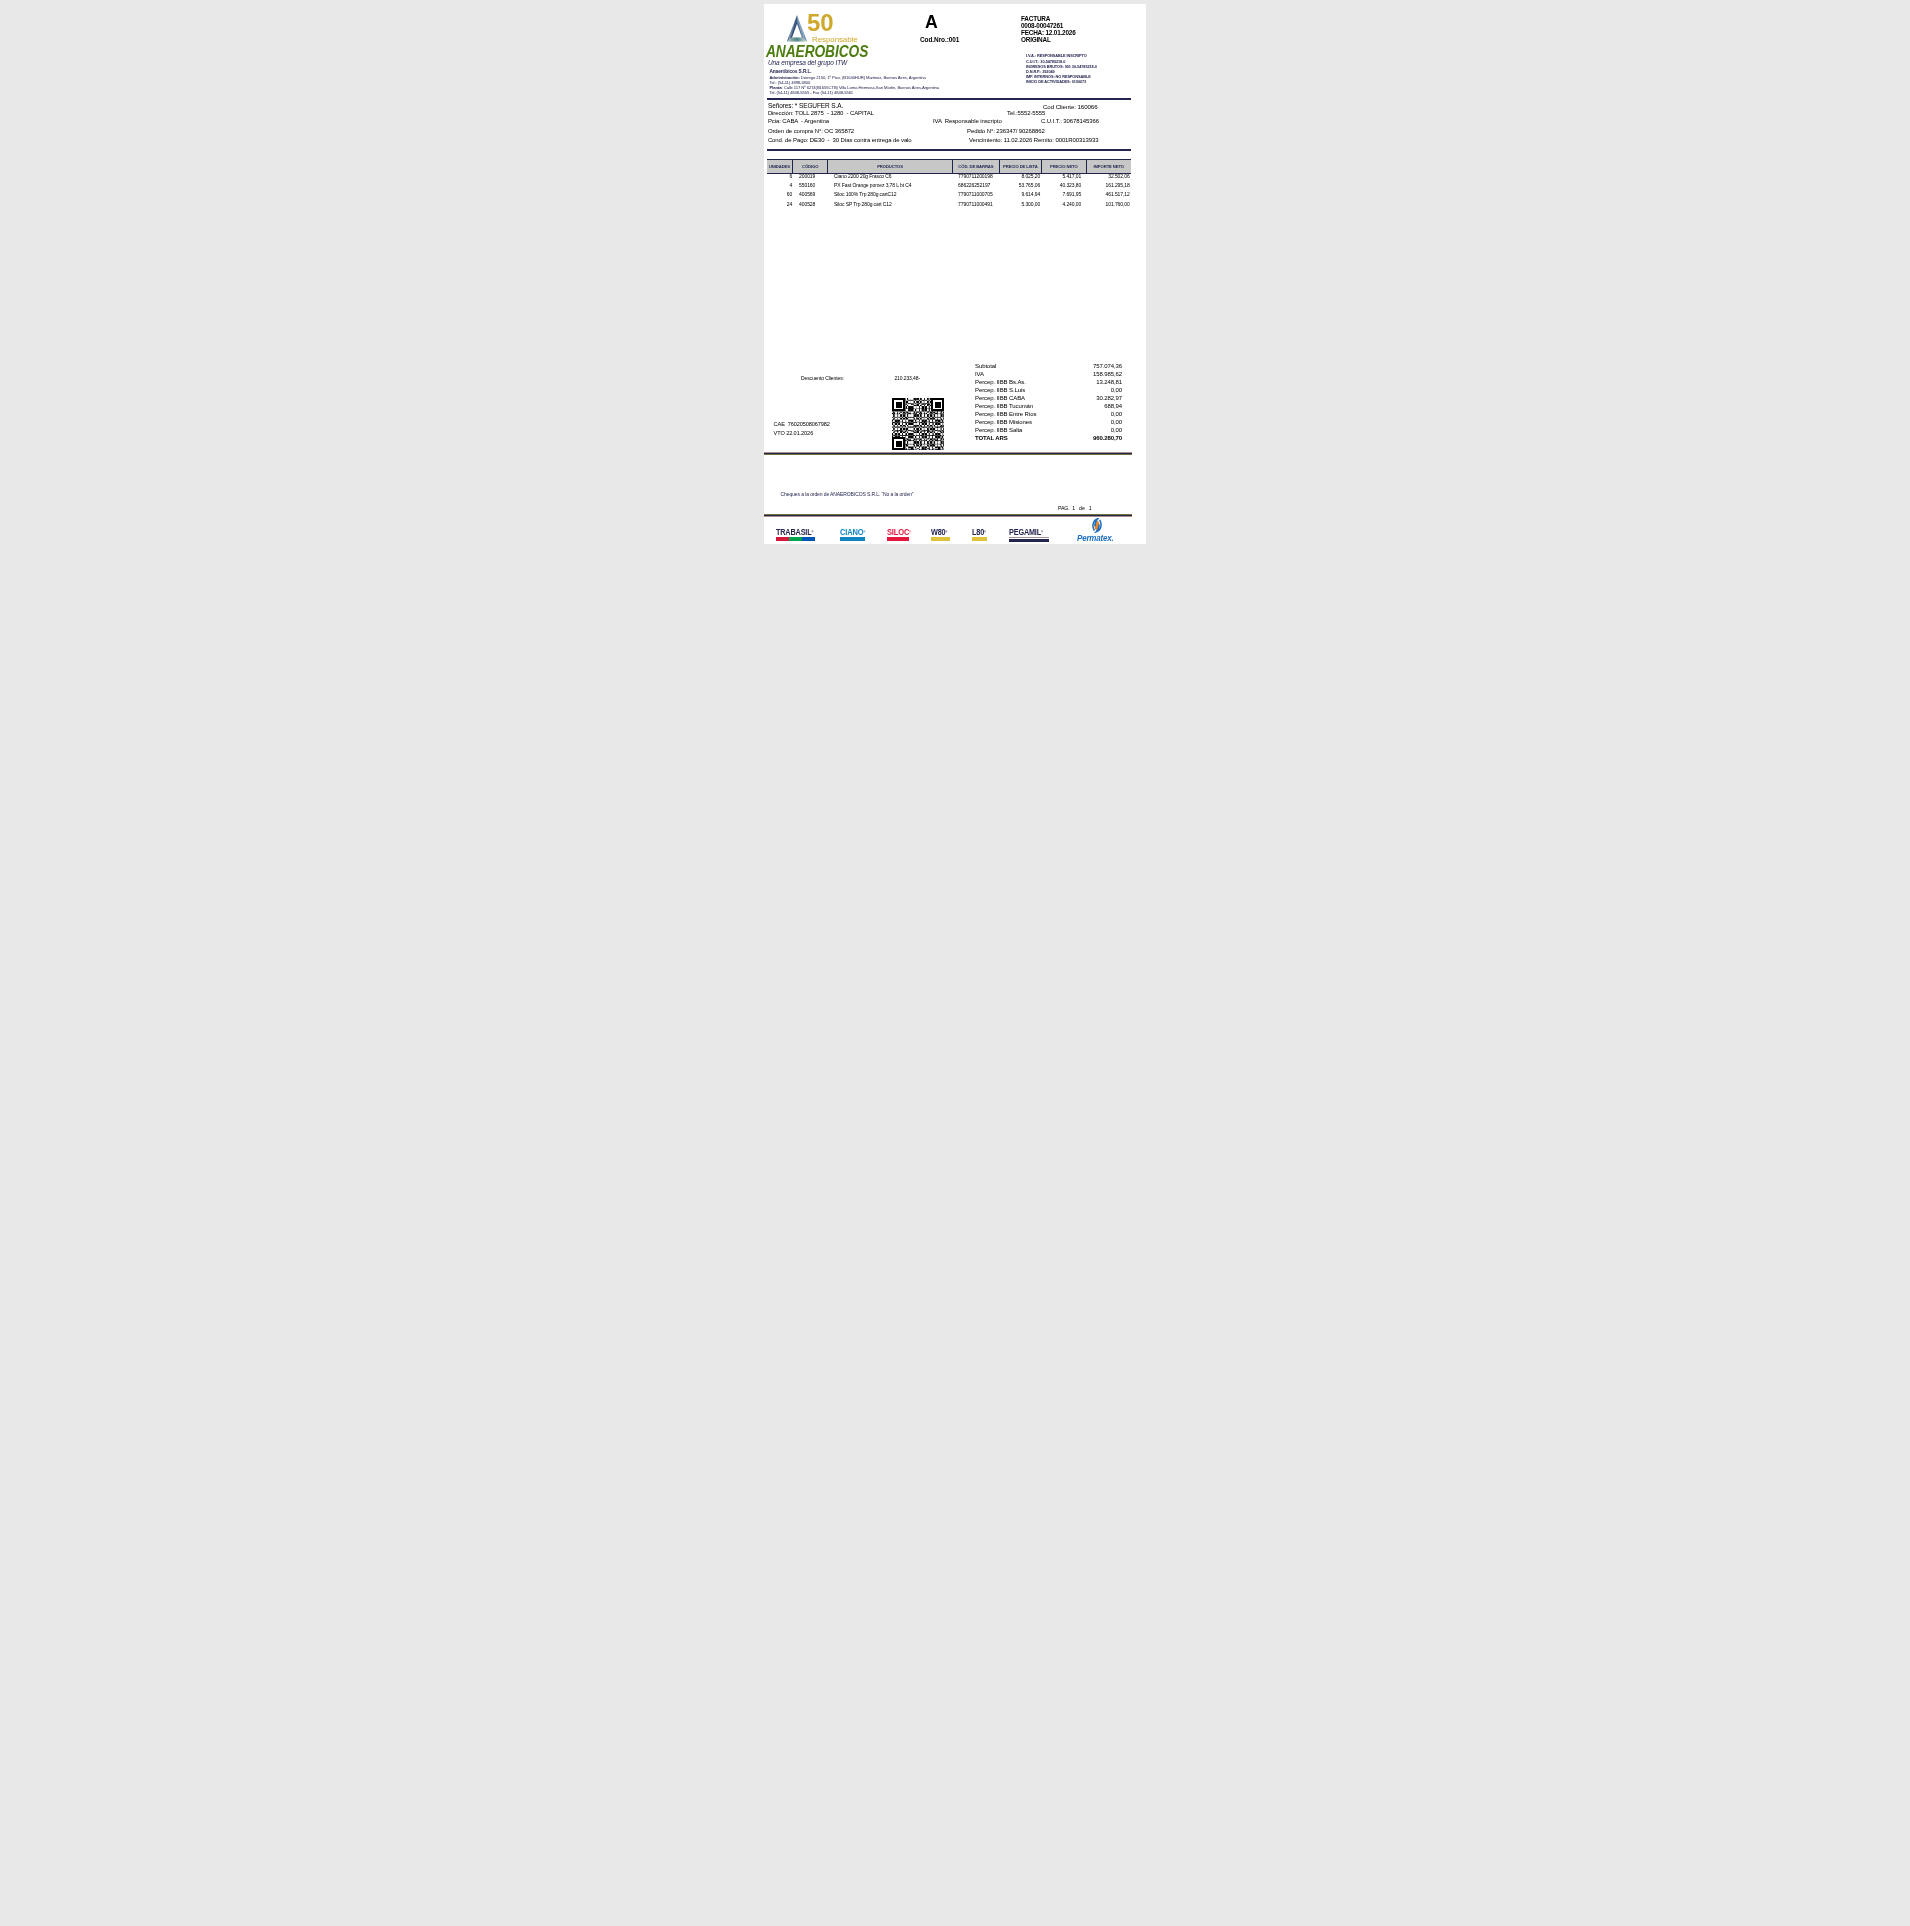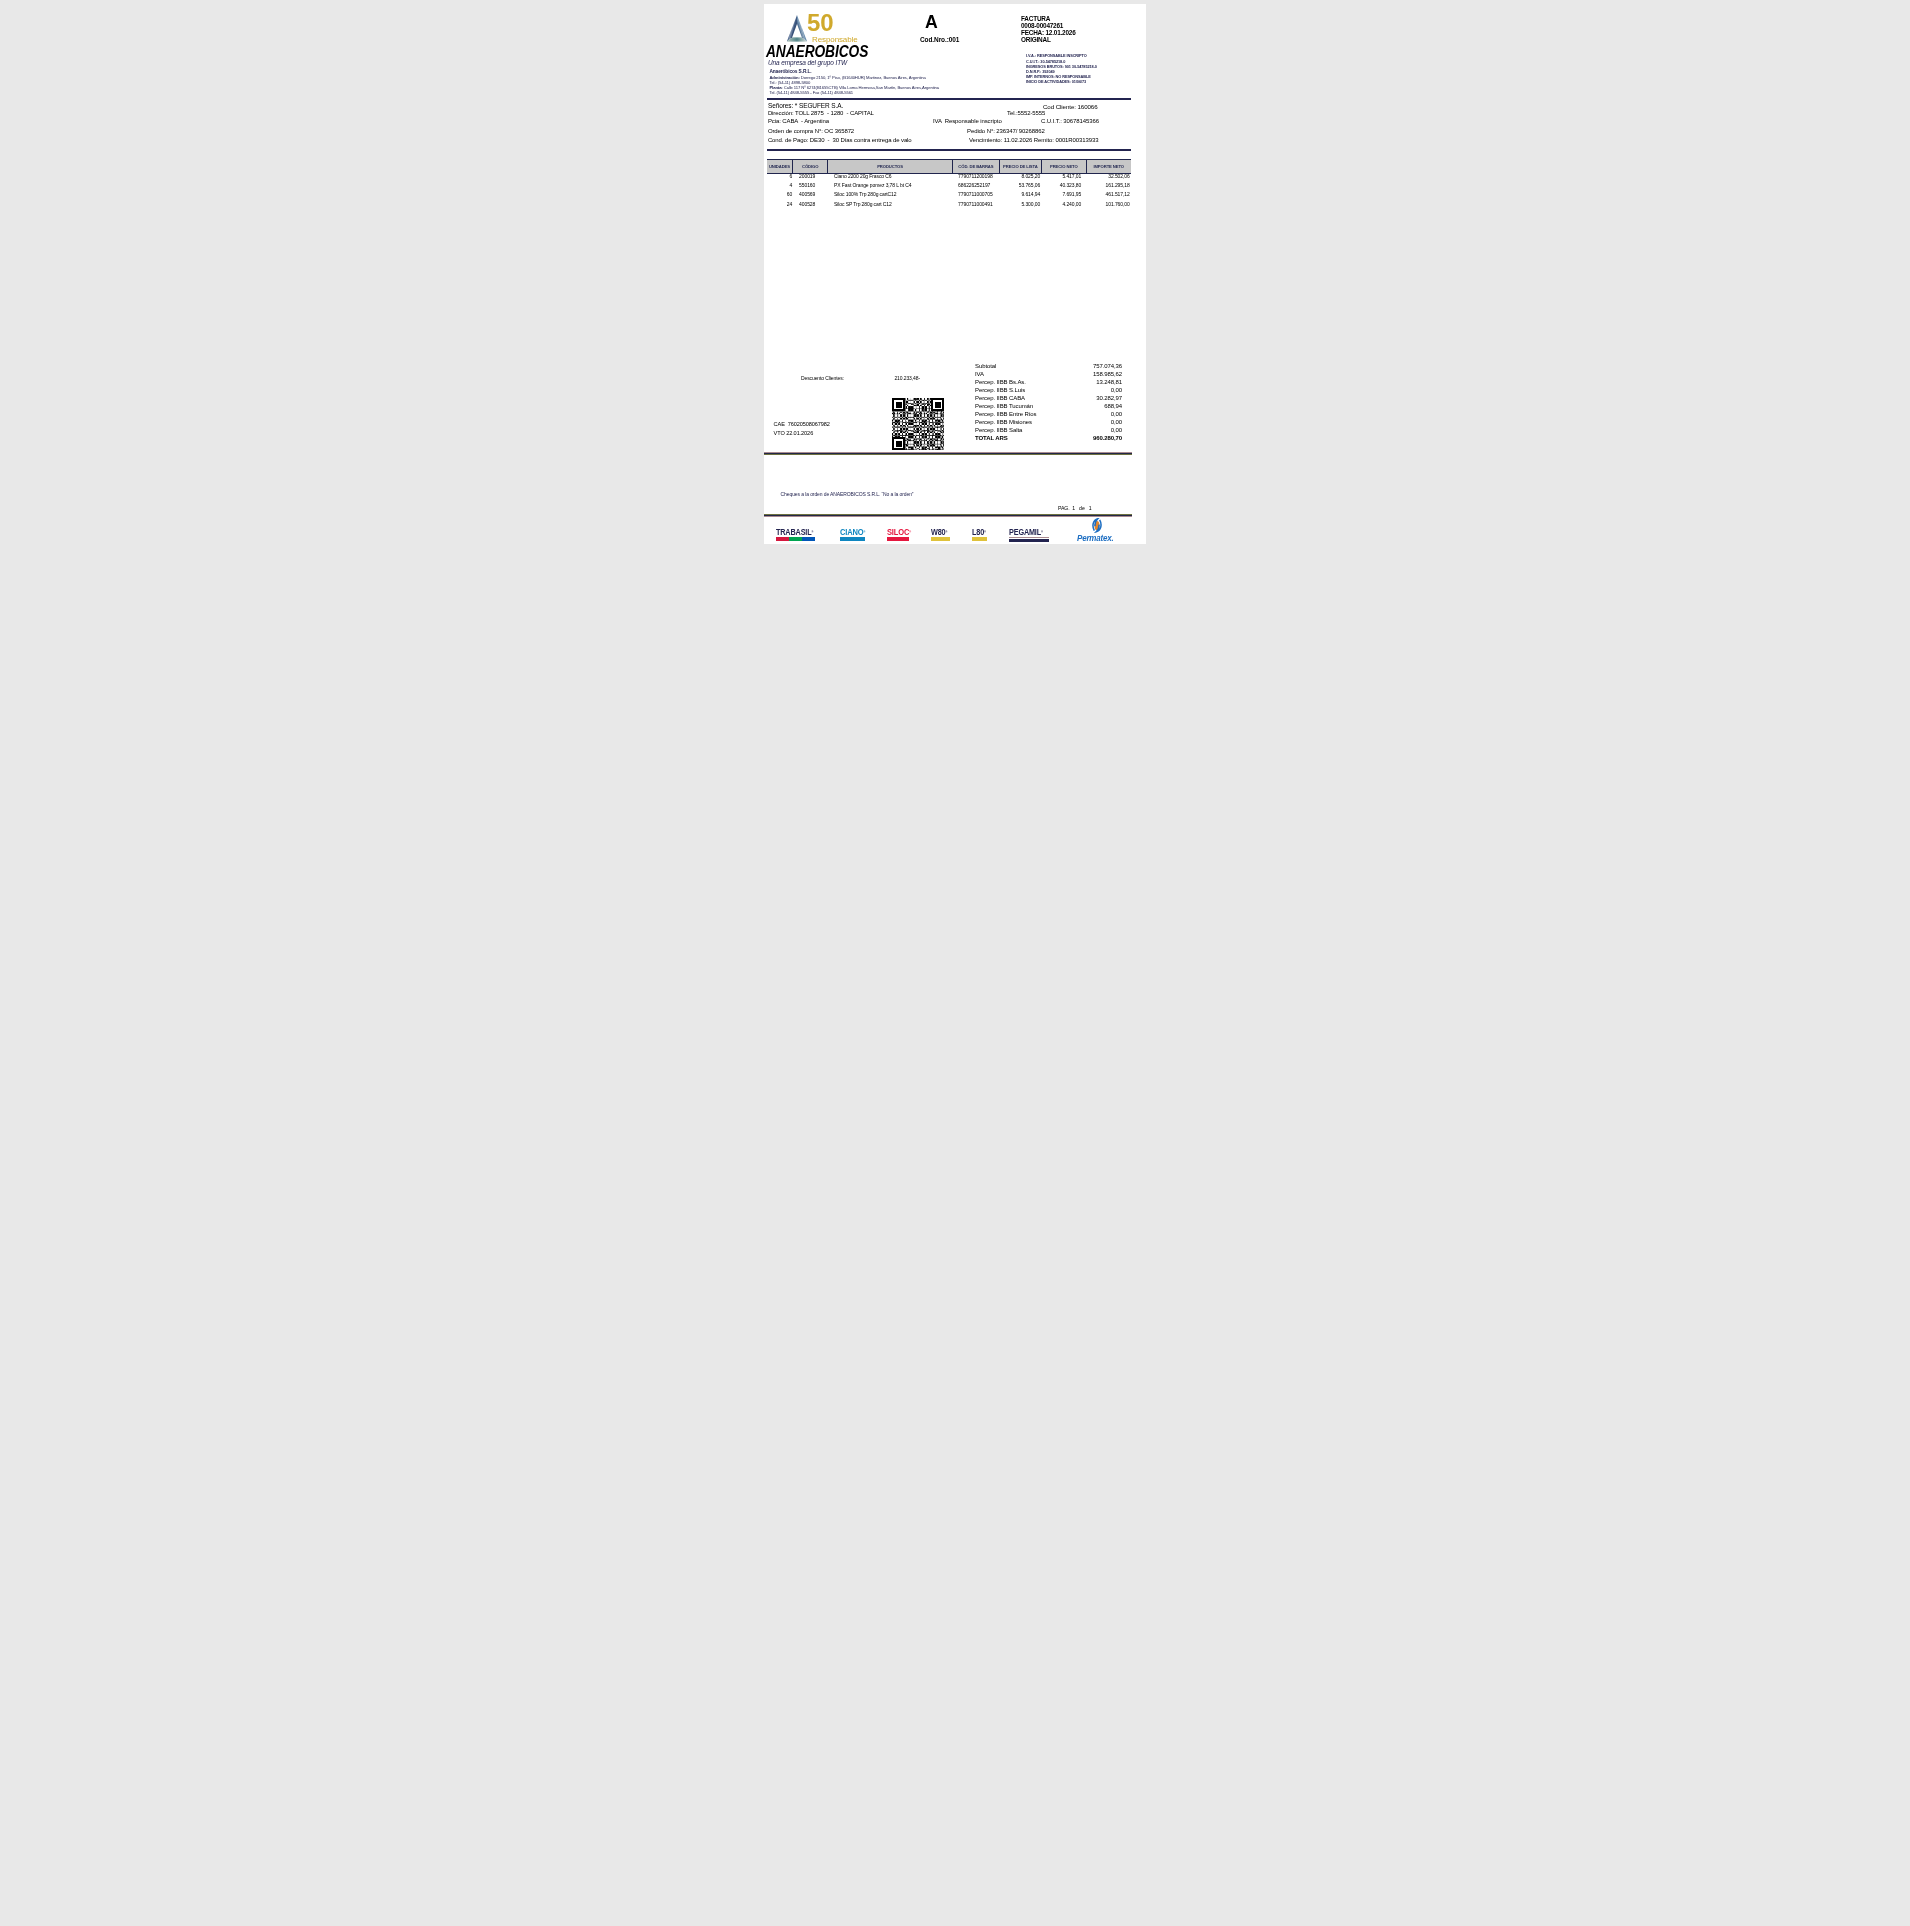--- a/index.html
+++ b/index.html
@@ -9,21 +9,21 @@
     letter-spacing:-0.1px;overflow:hidden;
   }
   .abs{position:absolute;}
   .pre{white-space:pre;}
   .b{font-weight:bold;}
   .condL{display:inline-block;transform:scaleX(.86);transform-origin:0 50%;}
   
   #triangle-logo{left:21.6px;top:9.6px;}
   #fifty{left:43px;top:7px;font-size:24px;font-weight:bold;color:#d0a92c;line-height:24px;}
   #anniversario{left:48px;top:31px;font-size:8px;color:#d0a92c;font-weight:500;}
-  #brand-title{left:2.3px;top:40px;font-size:16px;font-weight:bold;font-style:italic;color:#000000;line-height:15.4px;}
+  #brand-title{left:2.3px;top:40px;font-size:16px;font-weight:bold;font-style:italic;color:#4d7c0f;line-height:15.4px;}
   #brand-tagline{left:3.9px;top:55px;font-size:6.5px;font-style:italic;color:#232450;}
   .comp-line{left:5.4px;color:#232450;font-size:4.2px;line-height:5.2px;}
   #comp-name{top:65px;font-size:4.8px;font-weight:bold;}
   #comp-admin{top:71px;}
   #comp-tel1{top:76px;}
   #comp-plant{top:81px;}
   #comp-tel2{top:86px;}
   #letter-a{left:161px;top:8.5px;font-size:17.7px;font-weight:bold;line-height:19px;}
   #cod-nro{left:156px;top:32px;font-size:6.5px;font-weight:bold;}
   .inv-line{left:257px;font-size:6.4px;font-weight:bold;line-height:7px;letter-spacing:-0.2px;}

